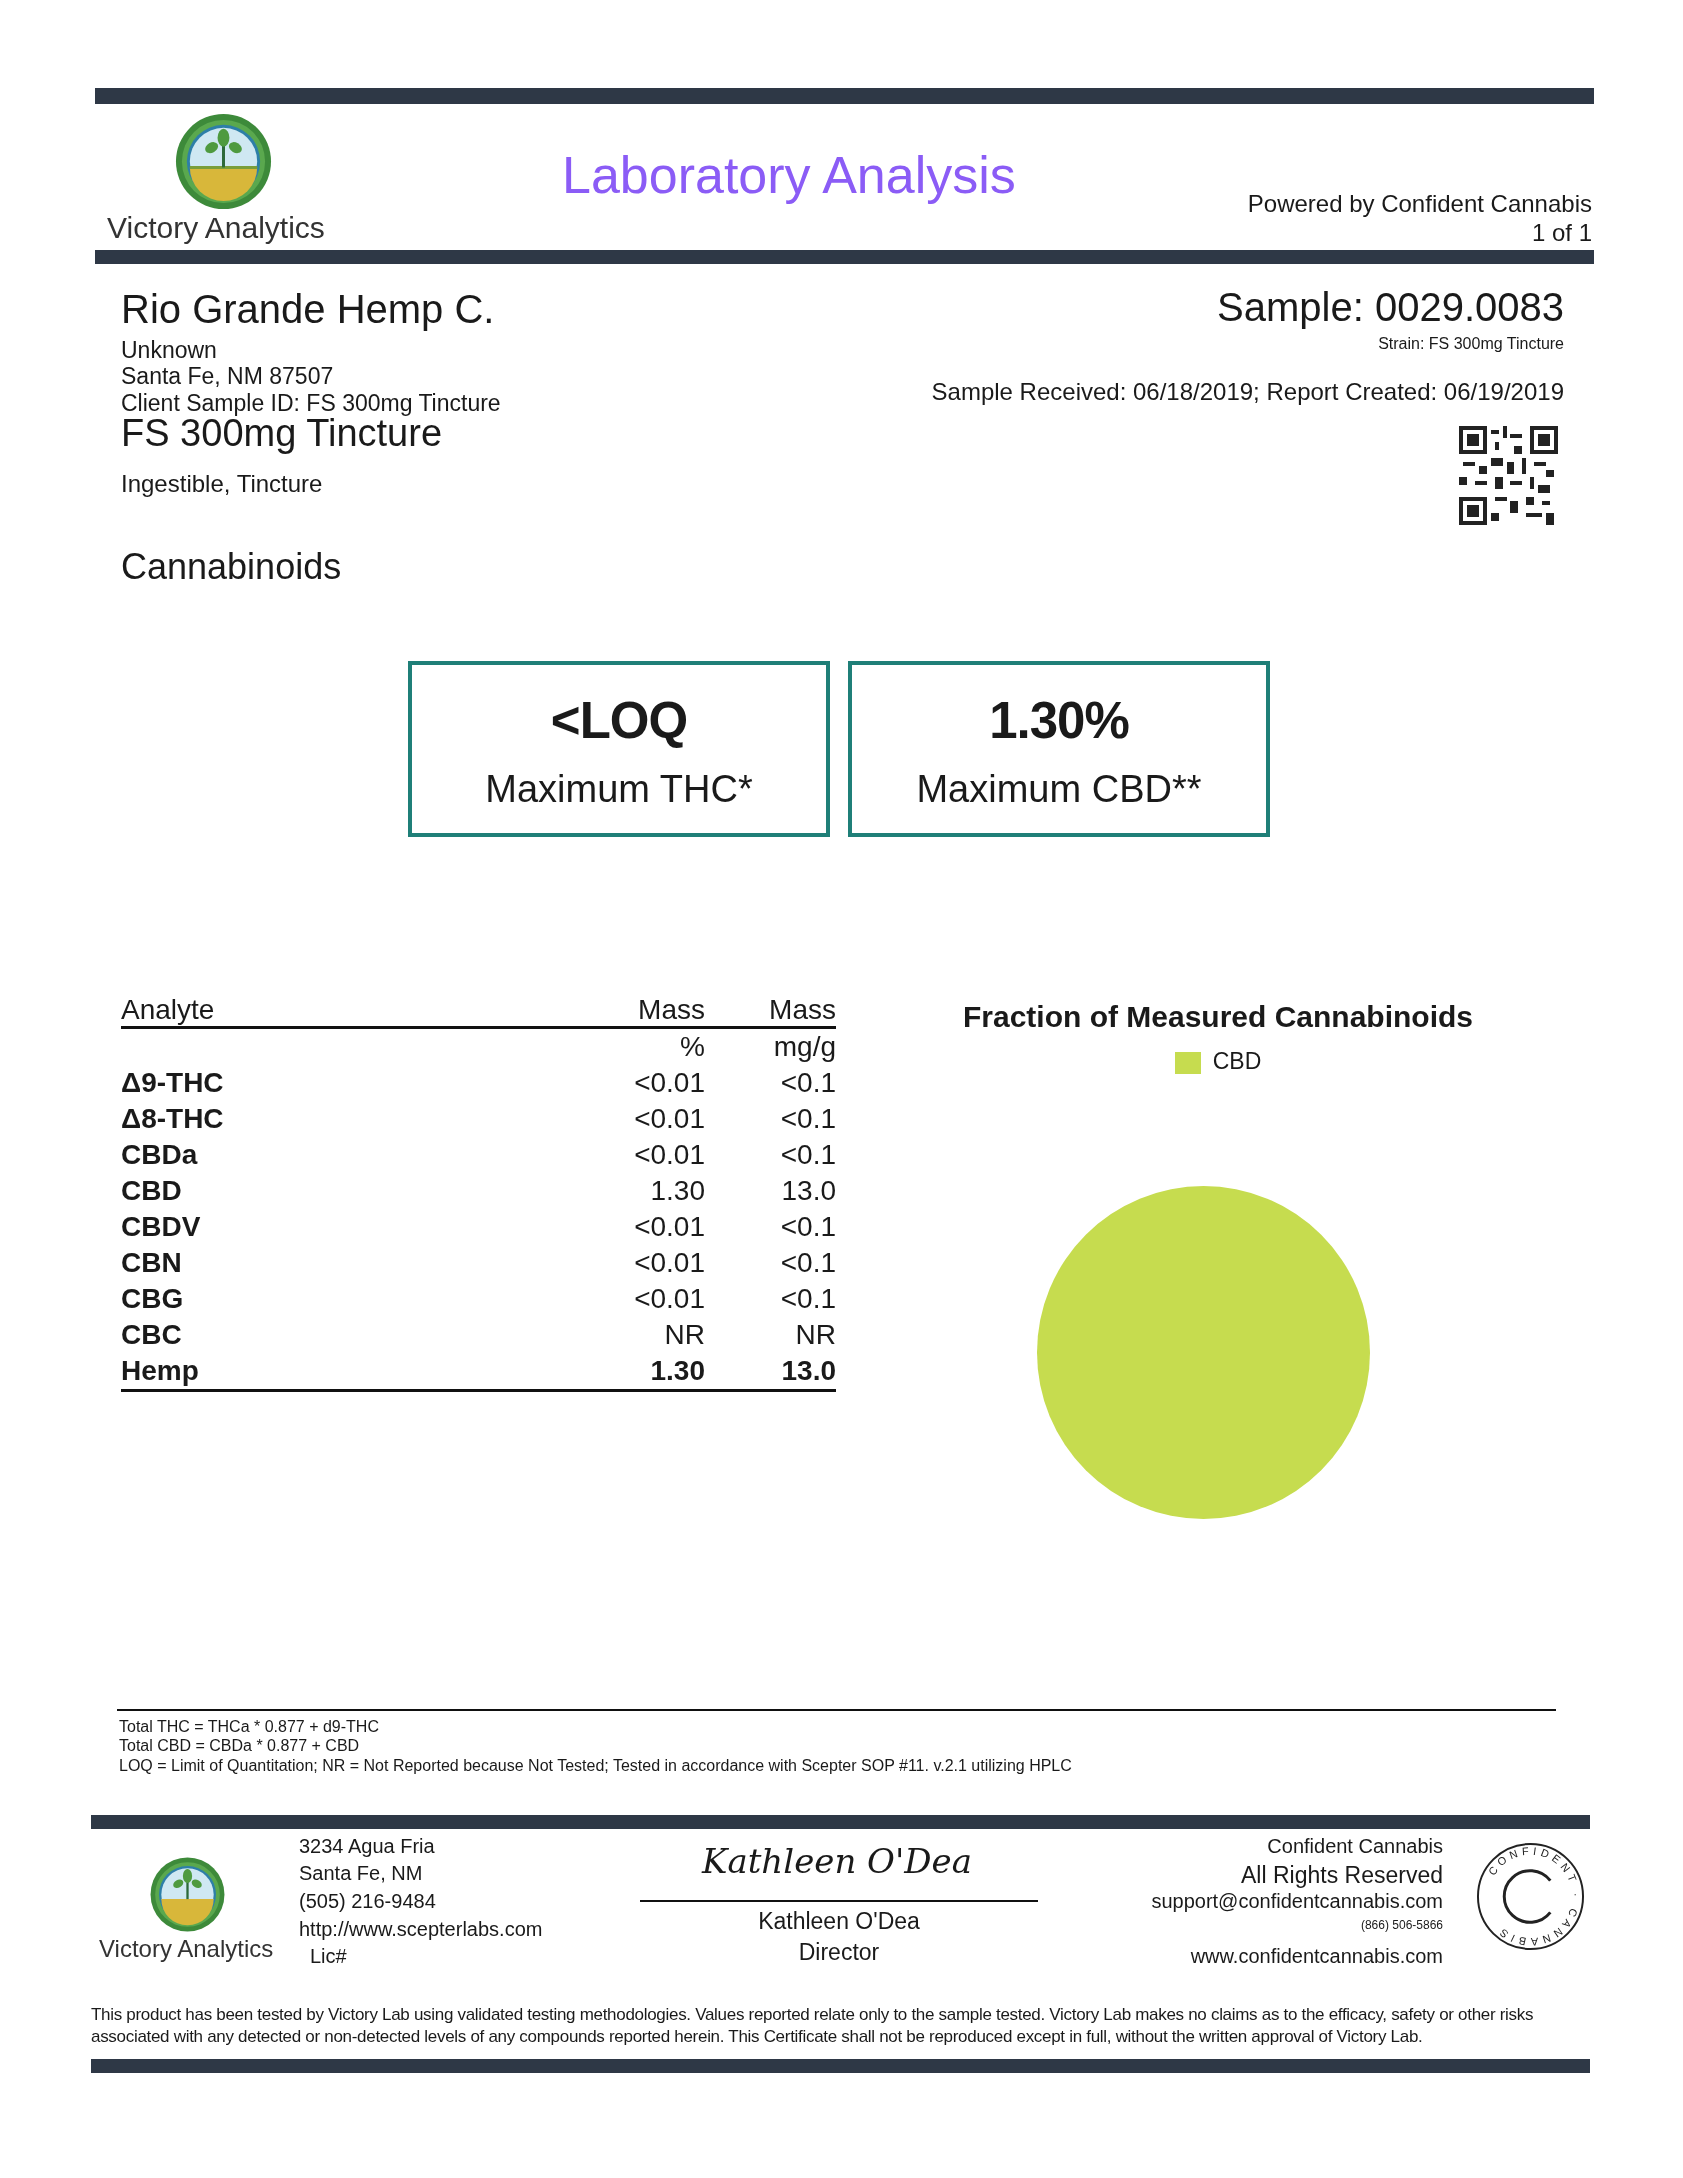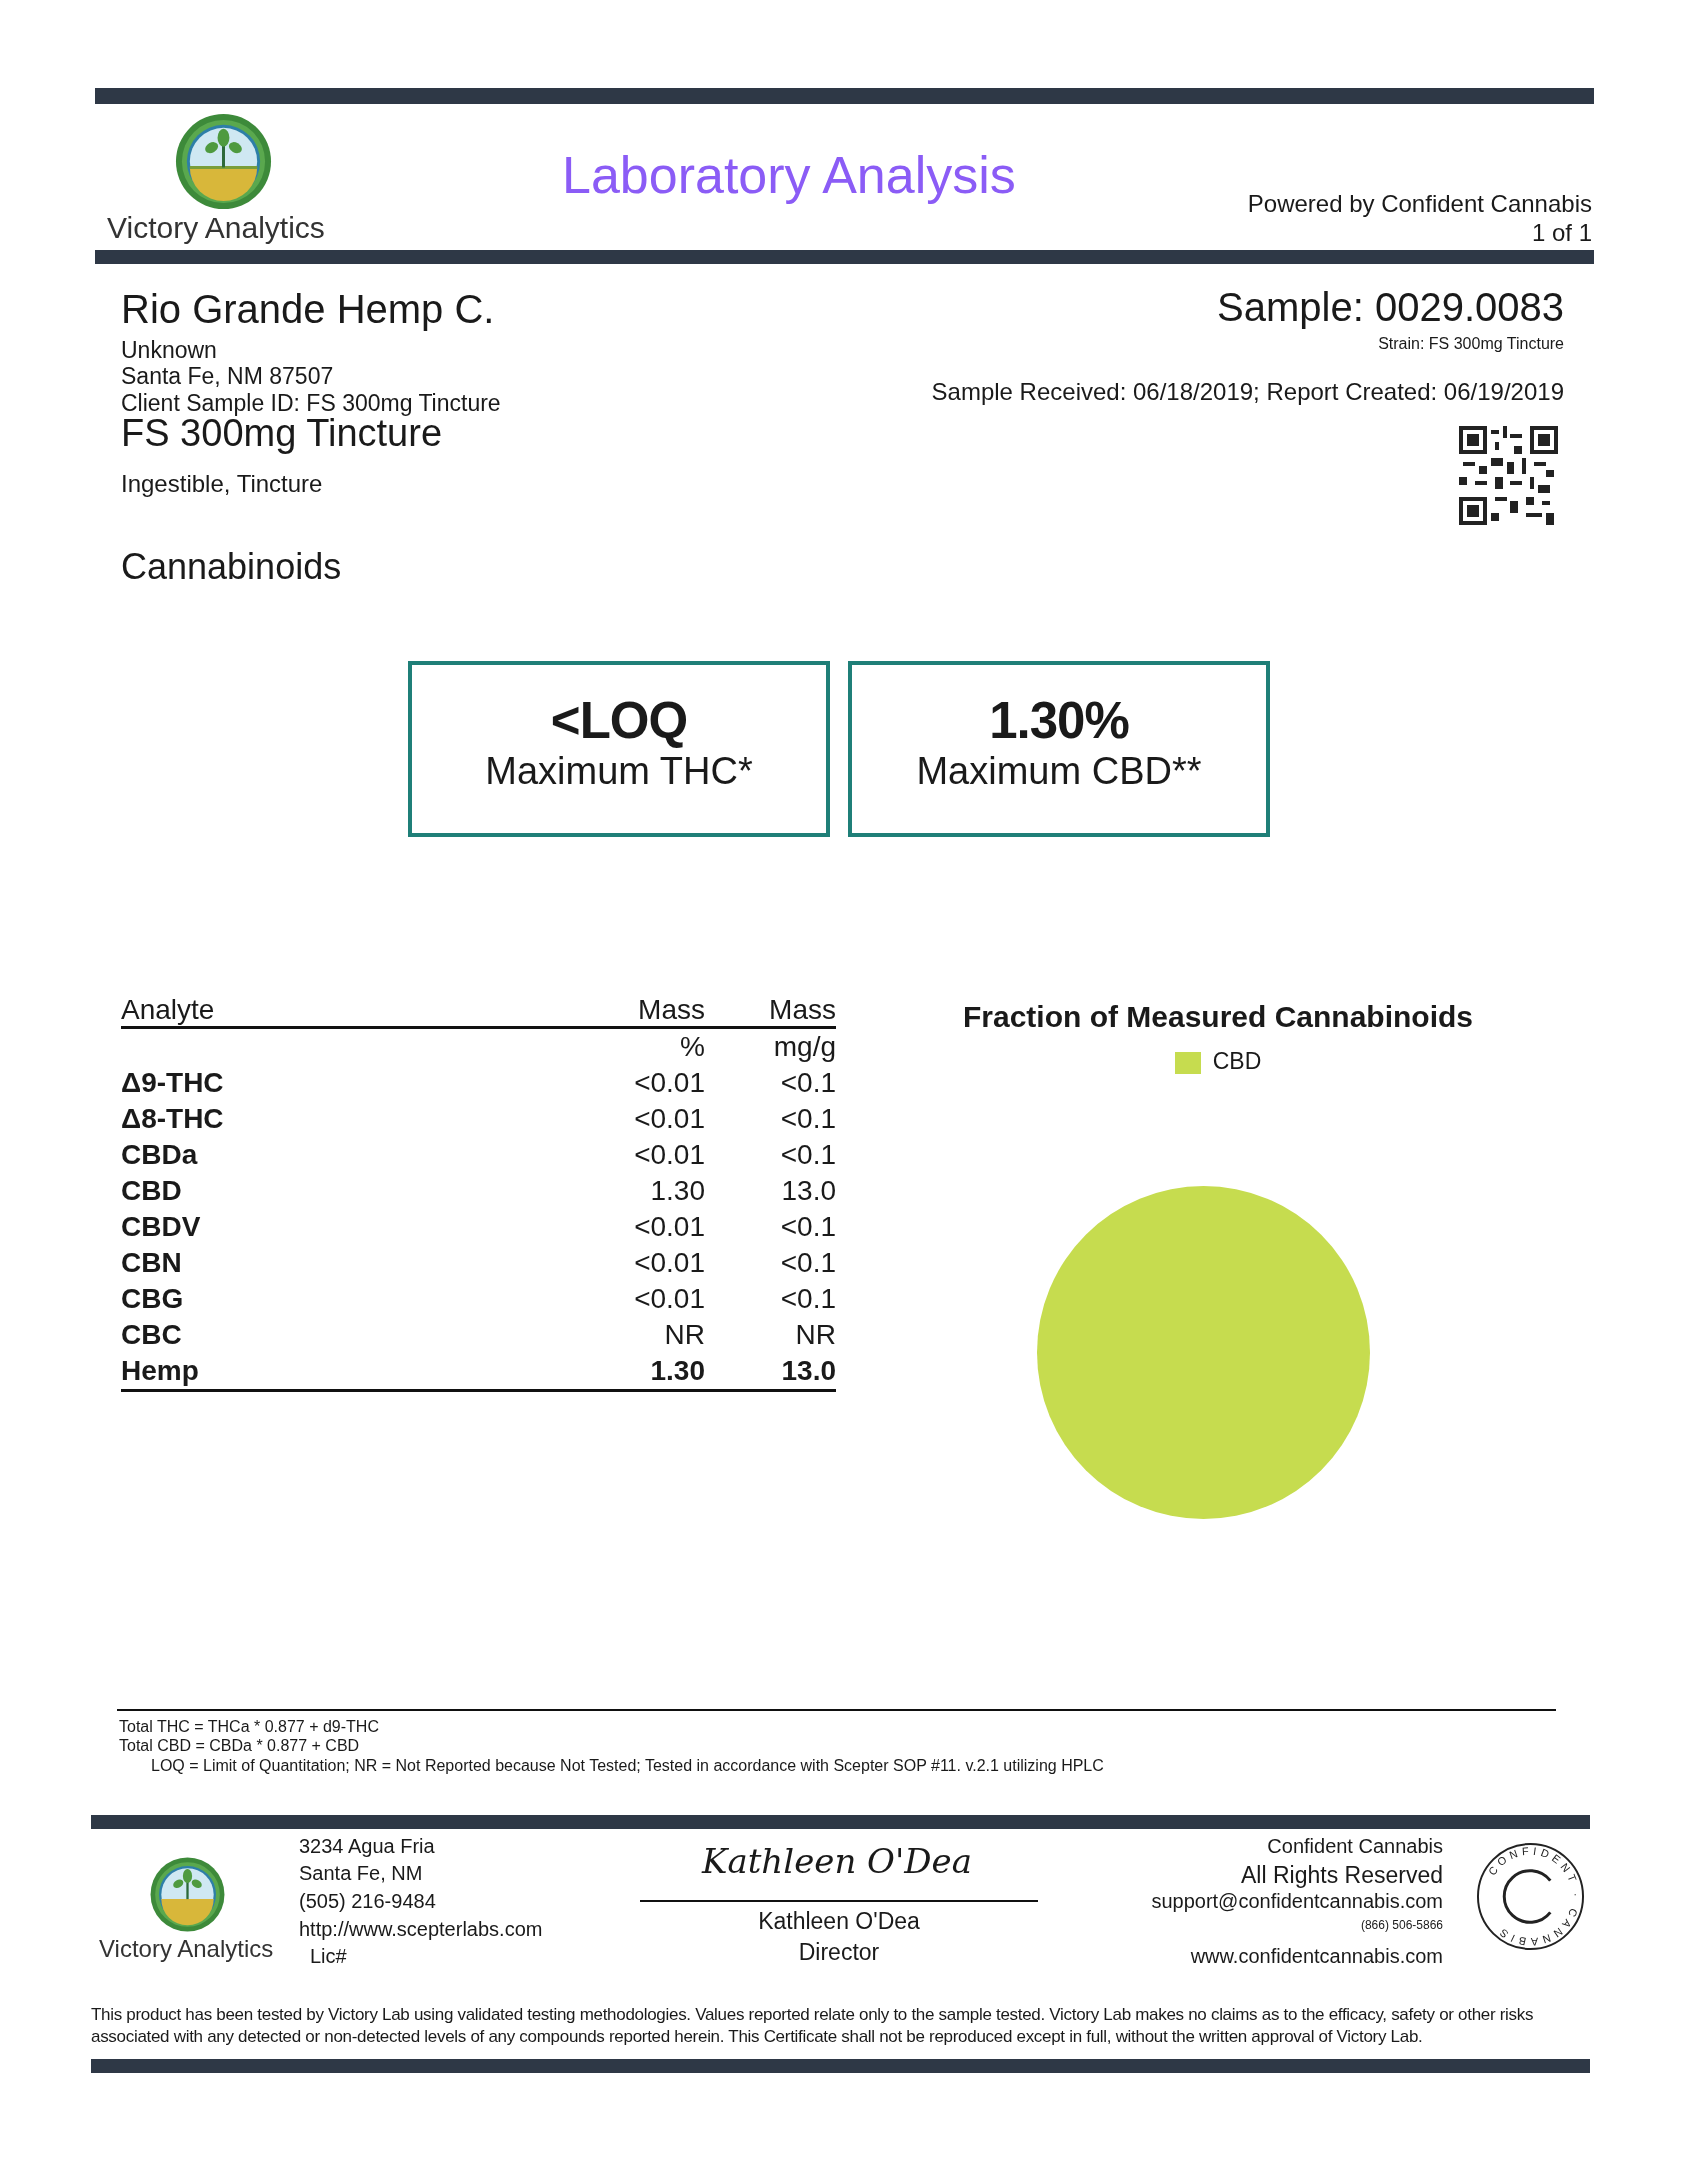--- a/index.html
+++ b/index.html
@@ -2,21 +2,21 @@
 <html><head>
 <meta charset="utf-8">
 <style>
   html, body { margin: 0; padding: 0; background: #ffffff; }
   body { width: 1683px; height: 2178px; position: relative; overflow: hidden;
          font-family: "Liberation Sans", "DejaVu Sans", sans-serif; color: #1a1a1a; }
   .abs { position: absolute; }
   .bar { position: absolute; background: #2e3846; }
   .teal-box { position: absolute; border: 4px solid #1f7f78; box-sizing: border-box; text-align: center; }
   .teal-box .big { font-size: 51px; font-weight: bold; margin-top: 26px; letter-spacing: -1px; }
-  .teal-box .lbl { font-size: 38px; }
+  .teal-box .lbl { font-size: 38px; margin-top: 18px; }
   .right { text-align: right; }
   table.cann { position: absolute; left: 121px; top: 990px; width: 715px; border-collapse: collapse;
                font-size: 28px; }
   table.cann th { font-weight: normal; font-size: 28px; padding: 0; height: 36px; vertical-align: bottom; }
   table.cann td { padding: 0; height: 36px; }
   table.cann td.name { font-weight: bold; }
   table.cann .num { text-align: right; }
   .hdr-row th { border-bottom: 3px solid #111; }
   .total-row td { border-bottom: 3px solid #111; font-weight: bold; }
   .pie-wrap { position: absolute; left: 931px; top: 1000px; width: 574px; }
@@ -179,21 +179,21 @@
   <div style="text-align:center; font-size:30px; font-weight:bold;">Fraction of Measured Cannabinoids</div>
   <div style="text-align:center; margin-top:14px; font-size:23px;">
     <span class="legend-swatch" style="background:#c6dc4f;"></span><span>CBD</span>
   </div>
   <div style="position:absolute; left:106px; top:186px; width:333px; height:333px; border-radius:50%; background:#c6dc4f;"></div>
 </div>
 
 <div class="abs" style="left:117px; top:1709px; width:1439px; height:2px; background:#111;"></div>
 <div class="abs" style="left:119px; top:1718px; font-size:16px;">Total THC = THCa * 0.877 + d9-THC</div>
 <div class="abs" style="left:119px; top:1737px; font-size:16px;">Total CBD = CBDa * 0.877 + CBD</div>
-<div class="abs" style="left:119px; top:1757px; font-size:16px;margin-left:32px;">LOQ = Limit of Quantitation; NR = Not Reported because Not Tested; Tested in accordance with Scepter SOP #11. v.2.1 utilizing HPLC</div>
+<div class="abs" style="left:119px; top:1757px; font-size:16px;">LOQ = Limit of Quantitation; NR = Not Reported because Not Tested; Tested in accordance with Scepter SOP #11. v.2.1 utilizing HPLC</div>
 
 <div class="bar" style="left:91px; top:1815px; width:1499px; height:14px;"></div>
 
 <div class="abs" style="left:149px; top:1856px; width:77px; height:77px;">
   <svg width="77" height="77" viewBox="0 0 100 100">
     <circle cx="50" cy="50" r="48" fill="#3d8a3a"></circle>
     <circle cx="50" cy="50" r="42" fill="#5aa84e"></circle>
     <circle cx="50" cy="50" r="37" fill="#2d7fa8"></circle>
     <circle cx="50" cy="50" r="34" fill="#cfe8f2"></circle>
     <path d="M16 56 A34 34 0 0 0 84 56 Z" fill="#d8b73a"></path>

